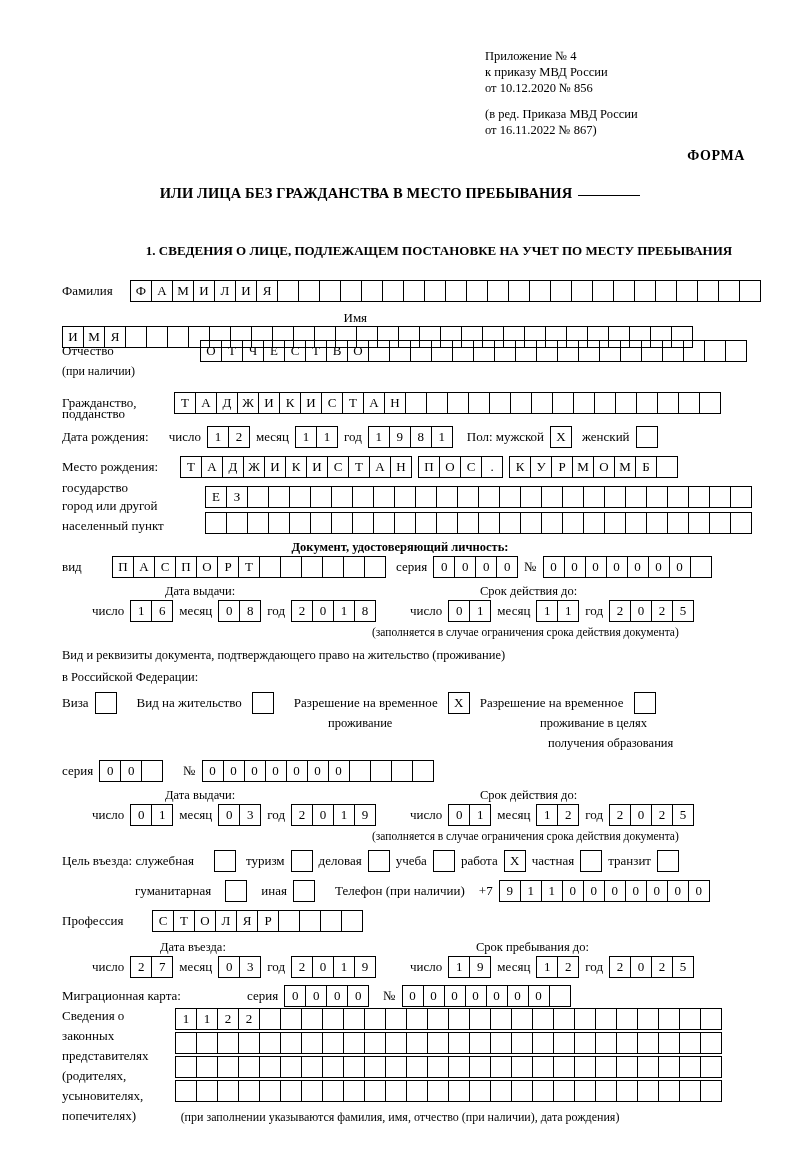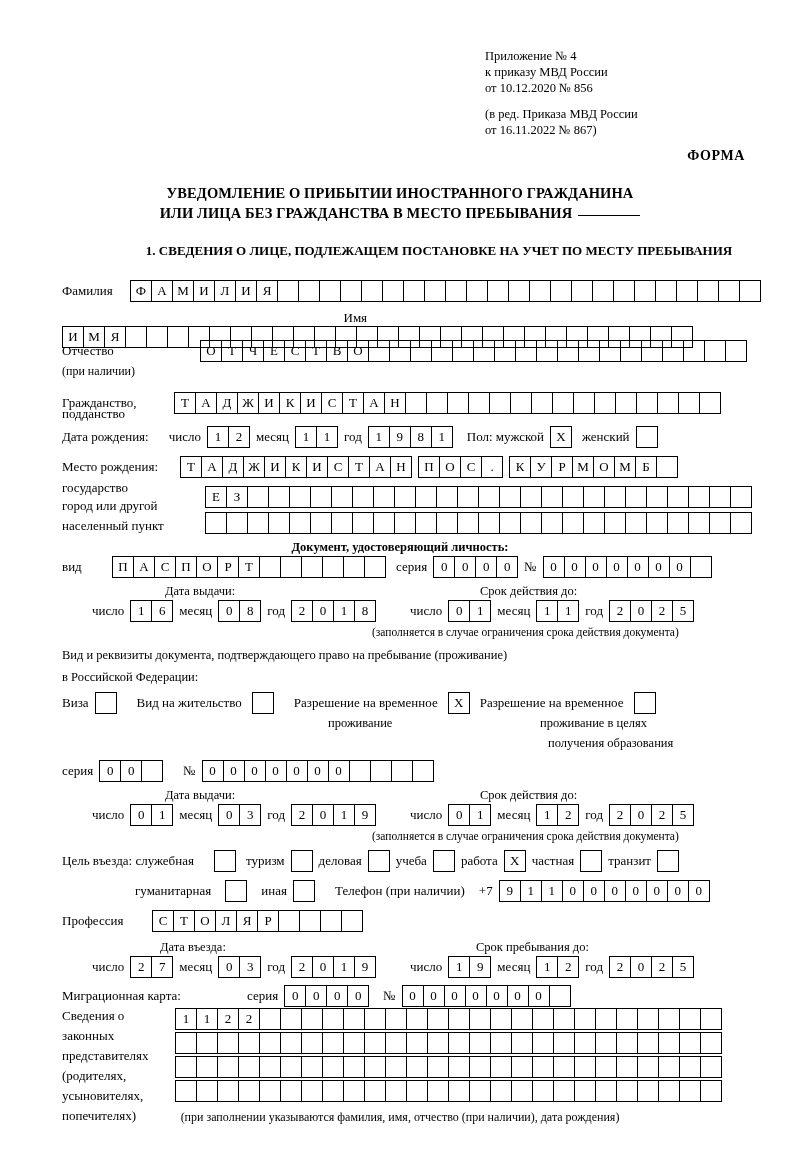--- a/index.html
+++ b/index.html
@@ -64,21 +64,20 @@
   <div class="hdr">
     <div>Приложение № 4</div>
     <div>к приказу МВД России</div>
     <div>от 10.12.2020 № 856</div>
     <div class="grp2">(в ред. Приказа МВД России</div>
     <div>от 16.11.2022 № 867)</div>
   </div>
   <div class="forma">ФОРМА</div>
 
   <div class="title">
-    <div>УВЕДОМЛЕНИЕ О ПРИБЫТИИ ИНОСТРАННОГО ГРАЖДАНИНА</div>
     <div><span>ИЛИ ЛИЦА БЕЗ ГРАЖДАНСТВА В МЕСТО ПРЕБЫВАНИЯ</span><span class="ul"></span></div>
   </div>
 
   <div class="sect1">1. СВЕДЕНИЯ О ЛИЦЕ, ПОДЛЕЖАЩЕМ ПОСТАНОВКЕ НА УЧЕТ ПО МЕСТУ ПРЕБЫВАНИЯ</div>
 
   <div class="row" style="top:280px;left:62px;">
     <span class="lbl" style="width:68px;">Фамилия</span>
     <span class="boxes" id="surname-boxes">
         <span class="bx">Ф</span>
         <span class="bx">А</span>
@@ -436,21 +435,21 @@
     <span class="sp6"></span>
     <span class="boxes" id="dvyear">
         <span class="bx">2</span>
         <span class="bx">0</span>
         <span class="bx">2</span>
         <span class="bx">5</span>
       </span>
   </div>
   <div style="position:absolute;top:626px;left:372px;font-size:11.5px;">(заполняется в случае ограничения срока действия документа)</div>
 
-  <div style="position:absolute;top:648px;left:62px;font-size:12.5px;">Вид и реквизиты документа, подтверждающего право на пребывание (проживание)</div>
+  <div style="position:absolute;top:648px;left:62px;font-size:12.5px;">Вид и реквизиты документа, подтверждающего право на жительство (проживание)</div>
   <div style="position:absolute;top:670px;left:62px;font-size:12.5px;">в Российской Федерации:</div>
 
   <div class="row" style="top:692px;left:62px;">
     <span class="lbl">Виза</span>
     <span class="sp6"></span>
     <span class="single"></span>
     <span class="sp20"></span>
     <span class="lbl">Вид на жительство</span>
     <span class="sp10"></span>
     <span class="single"></span>

